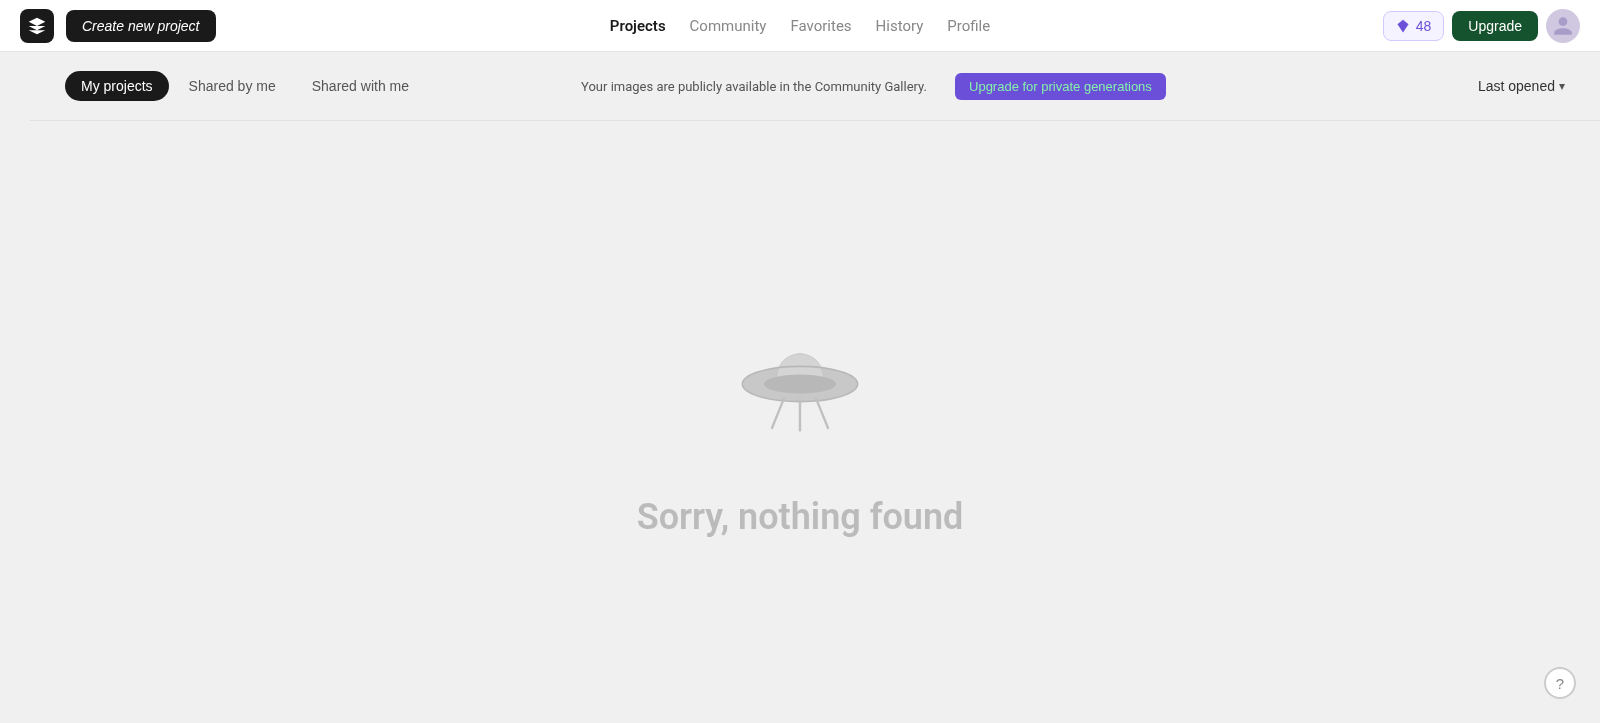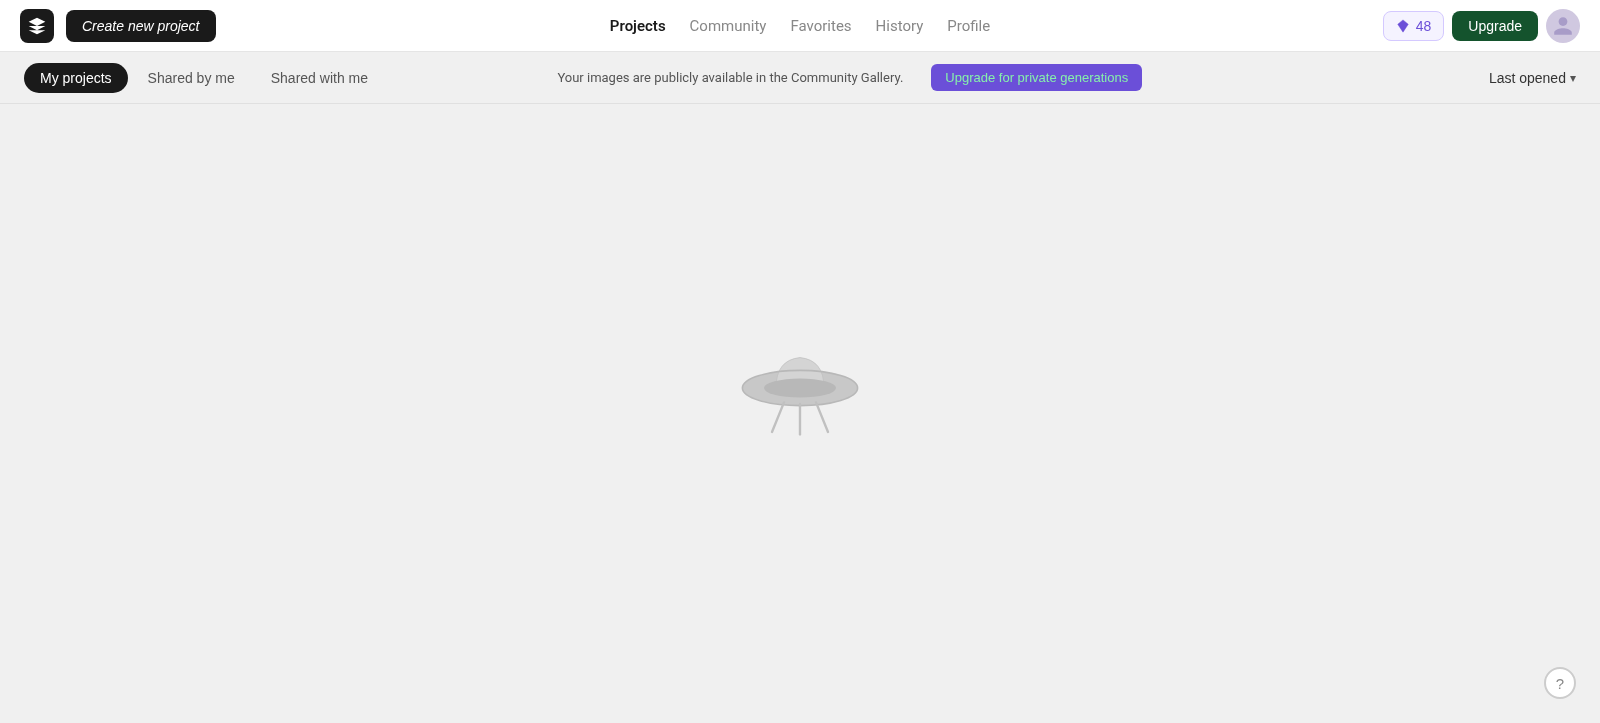--- a/index.html
+++ b/index.html
@@ -132,25 +132,26 @@
 
     .avatar svg {
       width: 22px;
       height: 22px;
       fill: #a89cc8;
     }
 
     
     .subheader {
       background: #f0f0f0;
-      height: 52px;
-      display: flex;
-      align-items: center;
-      padding: 0 24px;
+      height: 69px;
+      display: flex;
+      align-items: center;
+      padding: 0 35px;
       border-bottom: 1px solid #e0e0e0;
+      margin-left: 30px;
     }
 
     .tab-group {
       display: flex;
       align-items: center;
       gap: 4px;
     }
 
     .tab {
       padding: 7px 16px;
@@ -313,17 +314,18 @@
 
     <ellipse cx="100" cy="100" rx="72" ry="22" fill="none" stroke="#b8b8b8" stroke-width="2"></ellipse>
 
     <ellipse cx="100" cy="100" rx="45" ry="12" fill="#b8b8b8"></ellipse>
 
     <line x1="80" y1="118" x2="65" y2="155" stroke="#c0c0c0" stroke-width="3" stroke-linecap="round"></line>
     <line x1="100" y1="120" x2="100" y2="158" stroke="#c0c0c0" stroke-width="3" stroke-linecap="round"></line>
     <line x1="120" y1="118" x2="135" y2="155" stroke="#c0c0c0" stroke-width="3" stroke-linecap="round"></line>
   </svg>
 
+  <h1 class="empty-title">Sorry, nothing found</h1>
 </main>
 
 <button class="help-btn">
   <span>?</span>
 </button>
 
 </body></html>

